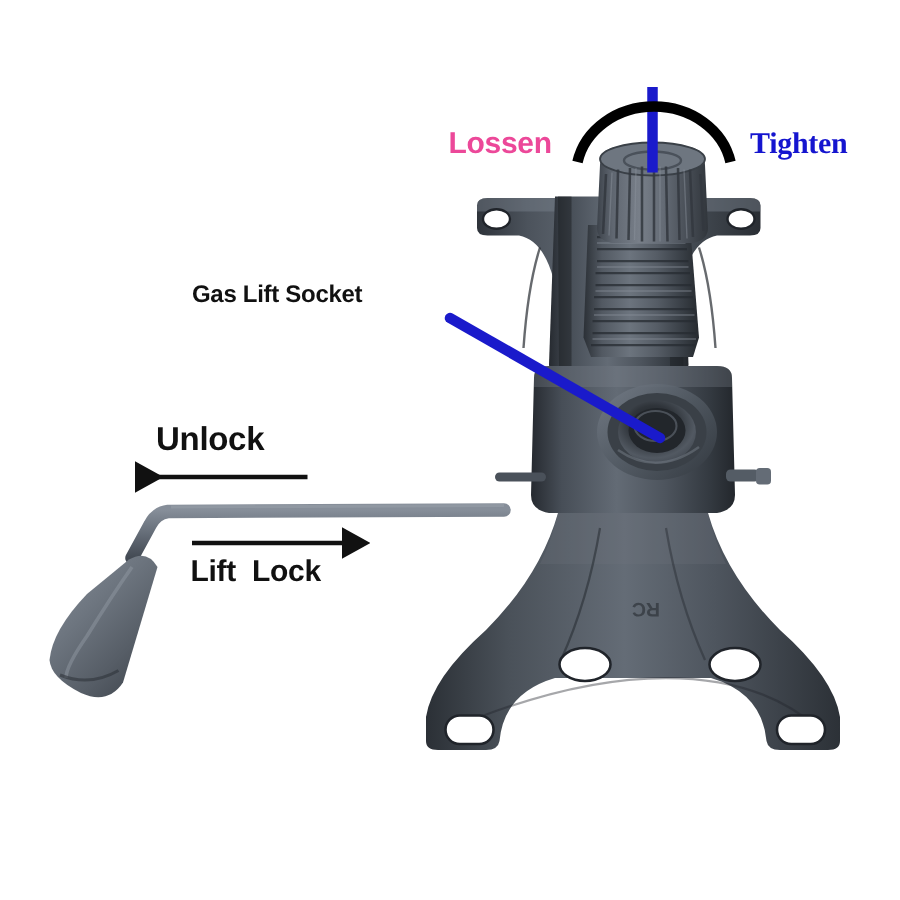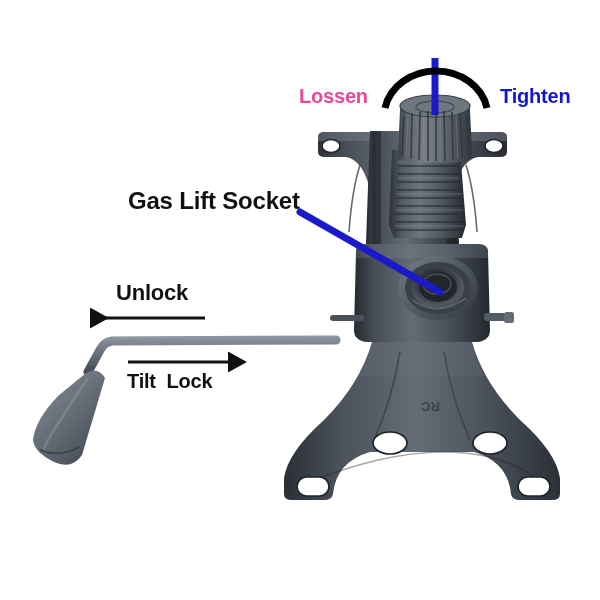--- a/index.html
+++ b/index.html
@@ -44,33 +44,33 @@
     left: 299px;
     top: 86px;
     font-size: 20px;
     color: #ec4899;
   }
   #label-tighten {
     left: 500px;
     top: 86px;
     font-size: 20px;
     color: #1515cf;
+    font-family: Liberation Serif, serif;
   }
   #label-gas-lift {
     left: 128px;
     top: 189px;
-    font-size: 24px;
+    font-size: 16px;
     color: #111111;
   }
   #label-unlock {
     left: 104px;
     top: 282px;
     font-size: 22px;
     color: #111111;
-    margin-left: 12px;
   }
   #label-tilt-lock {
     left: 127px;
     top: 371px;
     font-size: 20px;
     color: #111111;
   }
 </style>
 </head>
 <body>
@@ -335,15 +335,15 @@
 
 
   <div class="anno-label" id="label-lossen">Lossen</div>
 
   <div class="anno-label" id="label-tighten">Tighten</div>
 
   <div class="anno-label" id="label-gas-lift">Gas Lift Socket</div>
 
   <div class="anno-label" id="label-unlock">Unlock</div>
 
-  <div class="anno-label" id="label-tilt-lock">Tilt  Lock</div>
+  <div class="anno-label" id="label-tilt-lock">Lift  Lock</div>
 
 </div>
 
 </body></html>

